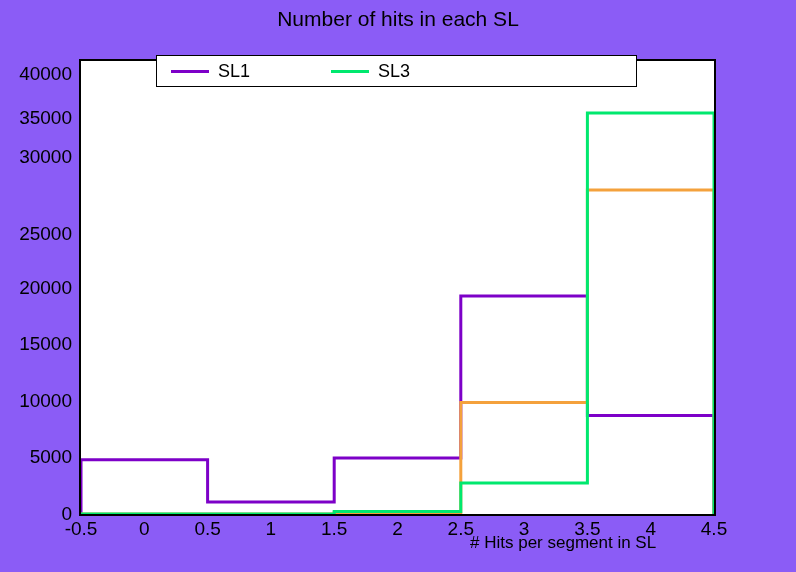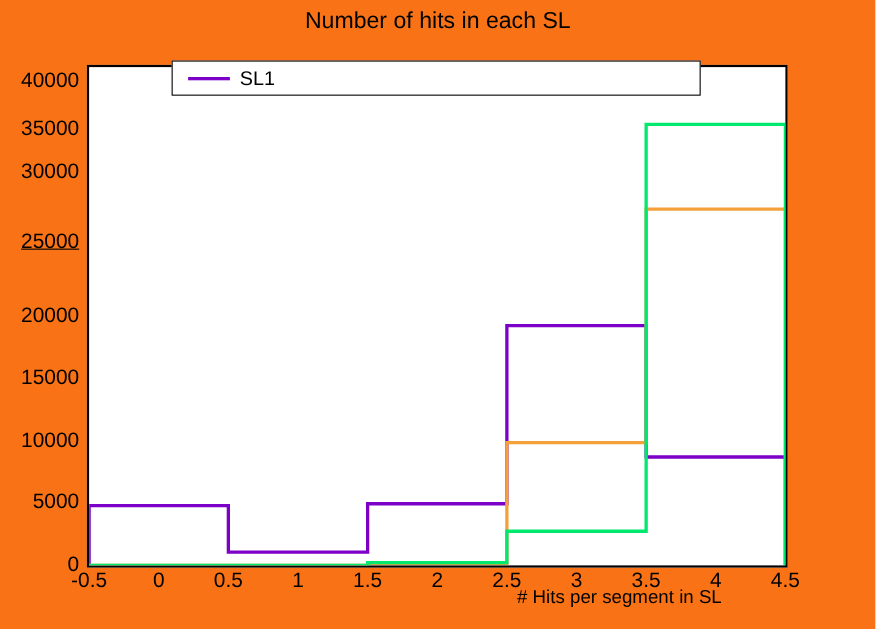--- a/index.html
+++ b/index.html
@@ -8,21 +8,21 @@
     background: #ffffff;
   }
   body {
     font-family: "Liberation Sans", sans-serif;
     color: #000000;
   }
   #canvas {
     position: relative;
     width: 796px;
     height: 572px;
-    background: #f97316;
+    background: #8b5cf6;
     overflow: hidden;
   }
   #plot-title {
     position: absolute;
     left: 0;
     top: 6px;
     width: 796px;
     text-align: center;
     font-size: 21px;
     line-height: 26px;
@@ -327,21 +327,21 @@
       <div class="tick-line" style="left: 688px; top: 61px; width: 2px; height: 8px;"></div>
       <div class="tick-line" style="left: 700px; top: 506px; width: 2px; height: 8px;"></div>
       <div class="tick-line" style="left: 700px; top: 61px; width: 2px; height: 8px;"></div>
     </div>
   <div id="ytick-label-layer">
       <div class="ytick-label" style="top: 514px;">0</div>
       <div class="ytick-label" style="top: 457.375px;">5000</div>
       <div class="ytick-label" style="top: 400.75px;">10000</div>
       <div class="ytick-label" style="top: 344.125px;">15000</div>
       <div class="ytick-label" style="top: 287.5px;">20000</div>
-      <div class="ytick-label" style="top: 220px; text-decoration: underline;">25000</div>
+      <div class="ytick-label" style="top: 234px;">25000</div>
       <div class="ytick-label" style="top: 157px;">30000</div>
       <div class="ytick-label" style="top: 117.625px; text-align: center;">35000</div>
       <div class="ytick-label" style="top: 74px;">40000</div>
     </div>
   <div id="xtick-label-layer">
       <div class="xtick-label" style="left: 81px;">-0.5</div>
       <div class="xtick-label" style="left: 144.3px;">0</div>
       <div class="xtick-label" style="left: 207.6px;">0.5</div>
       <div class="xtick-label" style="left: 270.9px;">1</div>
       <div class="xtick-label" style="left: 334.2px;">1.5</div>
@@ -361,15 +361,19 @@
           <path d="M 0.00 453.00 L 0.00 453.00 L 126.60 453.00 L 126.60 453.00 L 253.20 453.00 L 253.20 450.40 L 379.80 450.40 L 379.80 421.97 L 506.40 421.97 L 506.40 52.09 L 633.00 52.09 L 633.00 453.00" fill="none" stroke="#00e86e" stroke-width="3" stroke-linejoin="miter"></path>
         </svg>
     </div>
   </div>
 
   <div id="legend">
     <div class="legend-entry">
       <span class="legend-swatch" style="background: rgb(125, 0, 200);"></span>
       <span class="legend-text">SL1</span>
     </div>
+    <div class="legend-entry">
+      <span class="legend-swatch" style="background: rgb(0, 232, 110);"></span>
+      <span class="legend-text">SL3</span>
+    </div>
   </div>
 
 </div>
 
 </body></html>

